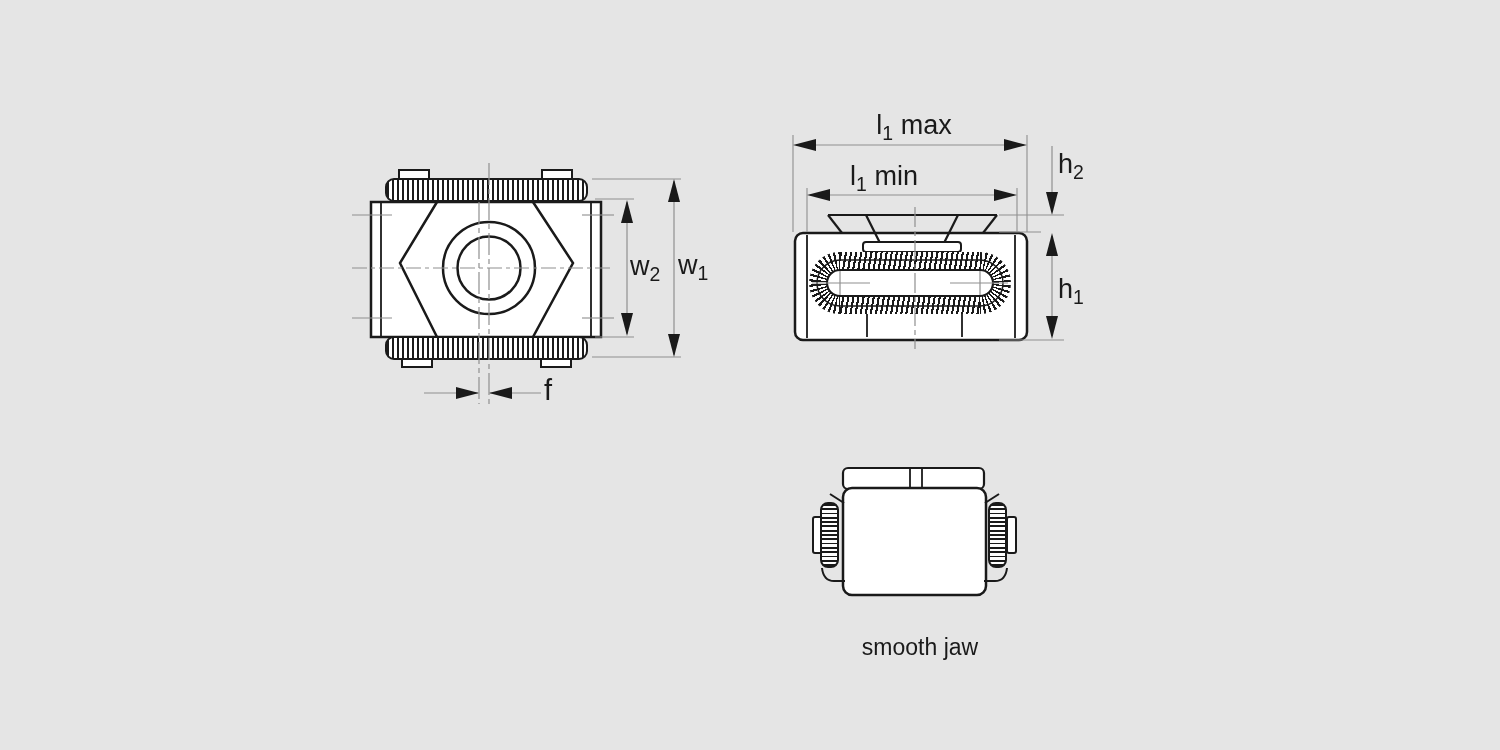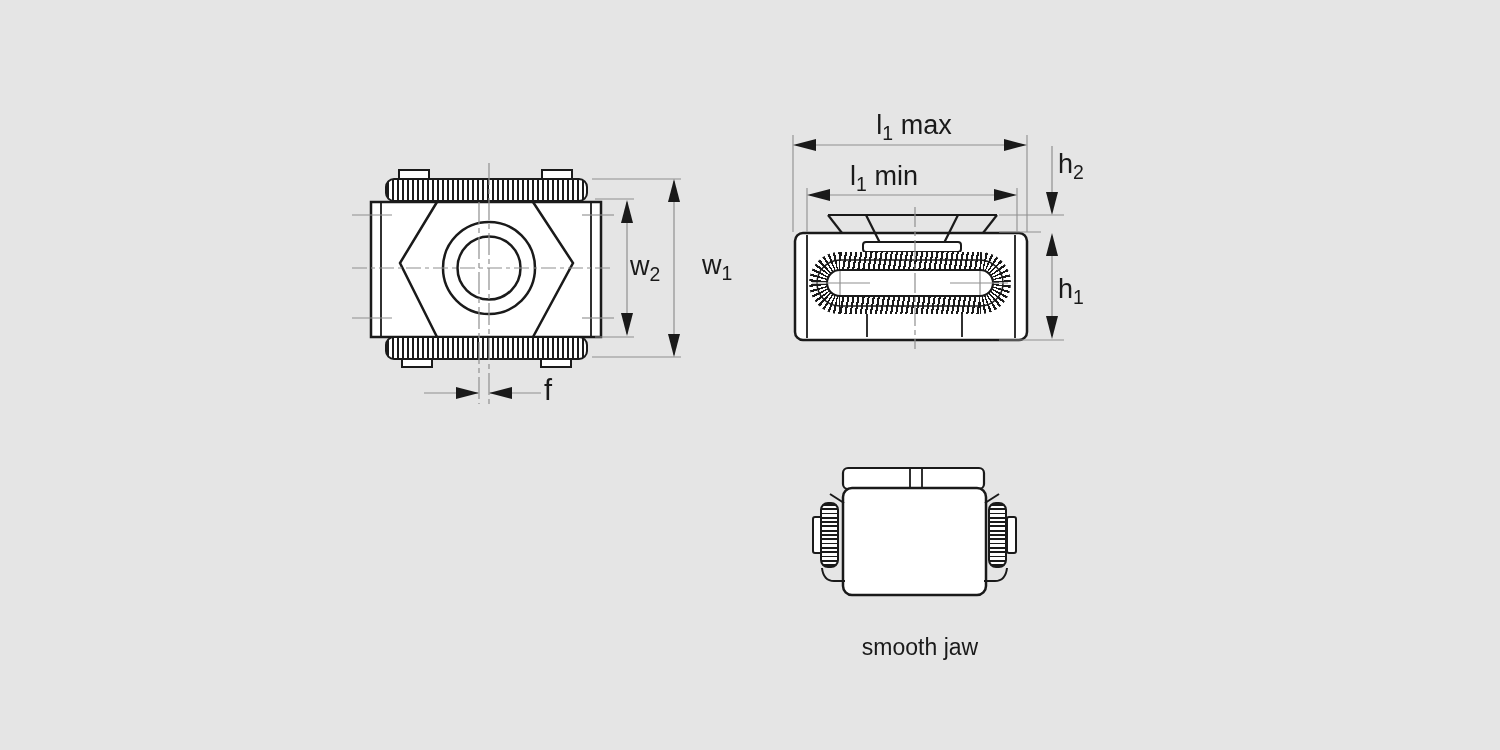--- a/index.html
+++ b/index.html
@@ -167,19 +167,19 @@
   <div class="dimlabel centered" style="left:862px;top:111px;width:104px;"><span>l</span><sub>1</sub><span> max</span></div>
 
   <div class="dimlabel centered" style="left:832px;top:162px;width:104px;"><span>l</span><sub>1</sub><span> min</span></div>
 
   <div class="dimlabel" style="left:1058px;top:150px;"><span>h</span><sub>2</sub></div>
 
   <div class="dimlabel" style="left:1058px;top:275px;"><span>h</span><sub>1</sub></div>
 
   <div class="dimlabel" style="left:630px;top:252px;"><span>w</span><sub>2</sub></div>
 
-  <div class="dimlabel" style="left:678px;top:251px;margin-left:24px;"><span>w</span><sub>1</sub></div>
+  <div class="dimlabel" style="left:678px;top:251px;"><span>w</span><sub>1</sub></div>
 
   <div class="dimlabel" style="left:544px;top:375px;font-size:29px;"><span>f</span></div>
 
   <div class="caption centered" style="left:840px;top:634px;width:160px;">smooth jaw</div>
 
 </div>
 
 </body></html>

